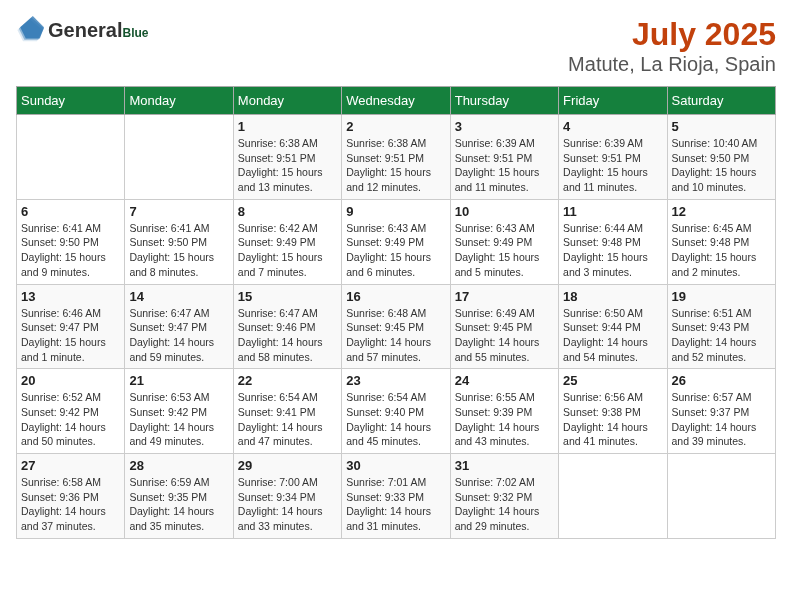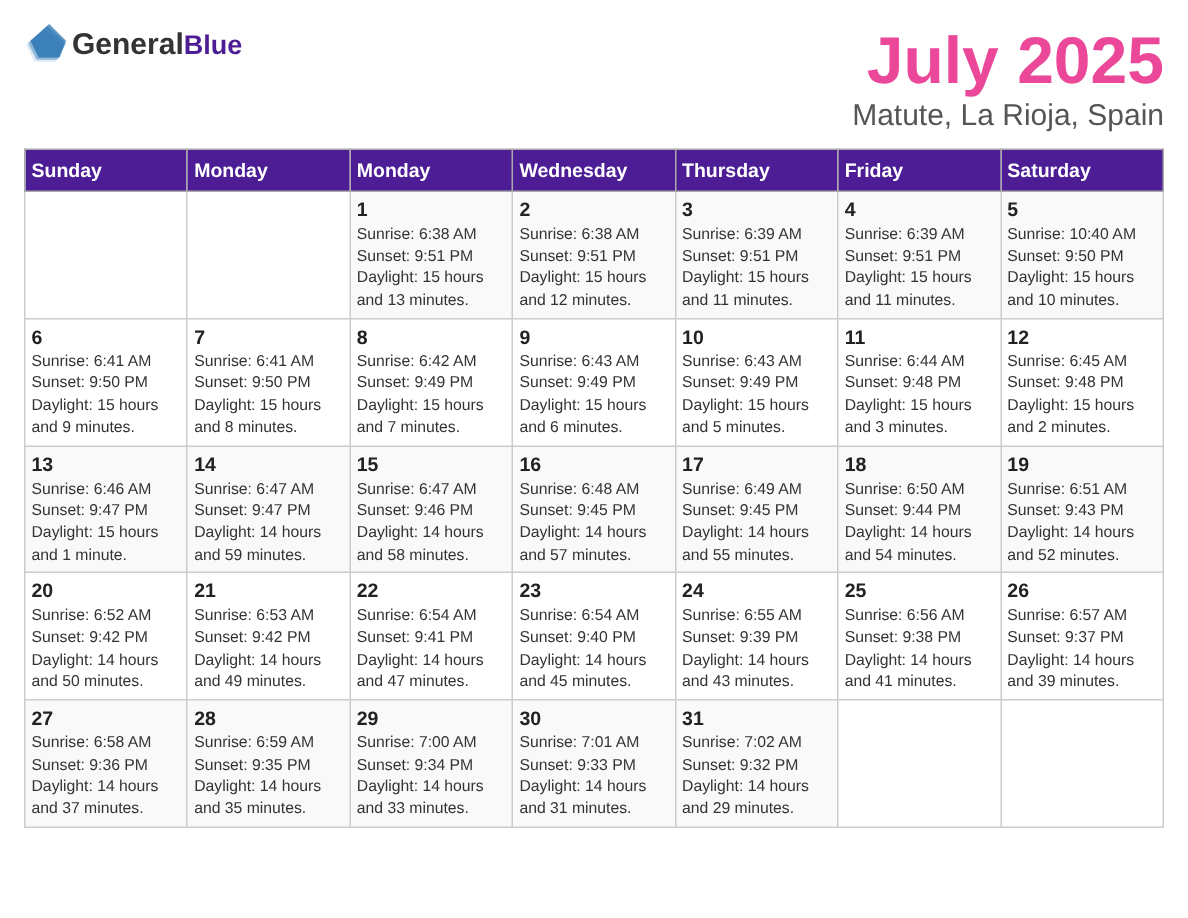--- a/index.html
+++ b/index.html
@@ -20,53 +20,53 @@
       display: flex;
       align-items: center;
       gap: 4px;
     }
     .logo-text-general {
       font-size: 20px;
       font-weight: bold;
       color: #333;
     }
     .logo-text-blue {
-      font-size: 18px;
+      font-size: 12px;
       font-weight: bold;
-      color: #4c1d95;
+      color: #14532d;
       text-align: center;
     }
     .logo-icon {
       width: 28px;
       height: 28px;
     }
     .title-block {
       text-align: right;
     }
     .month-title {
-      font-size: 44px;
+      font-size: 32px;
       font-weight: bold;
-      color: #ec4899;
+      color: #c2410c;
     }
     .location-title {
       font-size: 20px;
       color: #555;
     }
     table {
       width: 100%;
       border-collapse: collapse;
       font-size: 11px;
     }
     thead tr th {
-      background-color: #4c1d95;
+      background-color: #15803d;
       color: #fff;
       padding: 6px 4px;
       text-align: left;
       font-size: 13px;
-      font-weight: bold;
+      font-weight: normal;
       border: 1px solid #aaa;
     }
     tbody tr td {
       border: 1px solid #ccc;
       vertical-align: top;
       padding: 4px;
       width: calc(100% / 7);
       height: 80px;
       background: #fff;
     }

